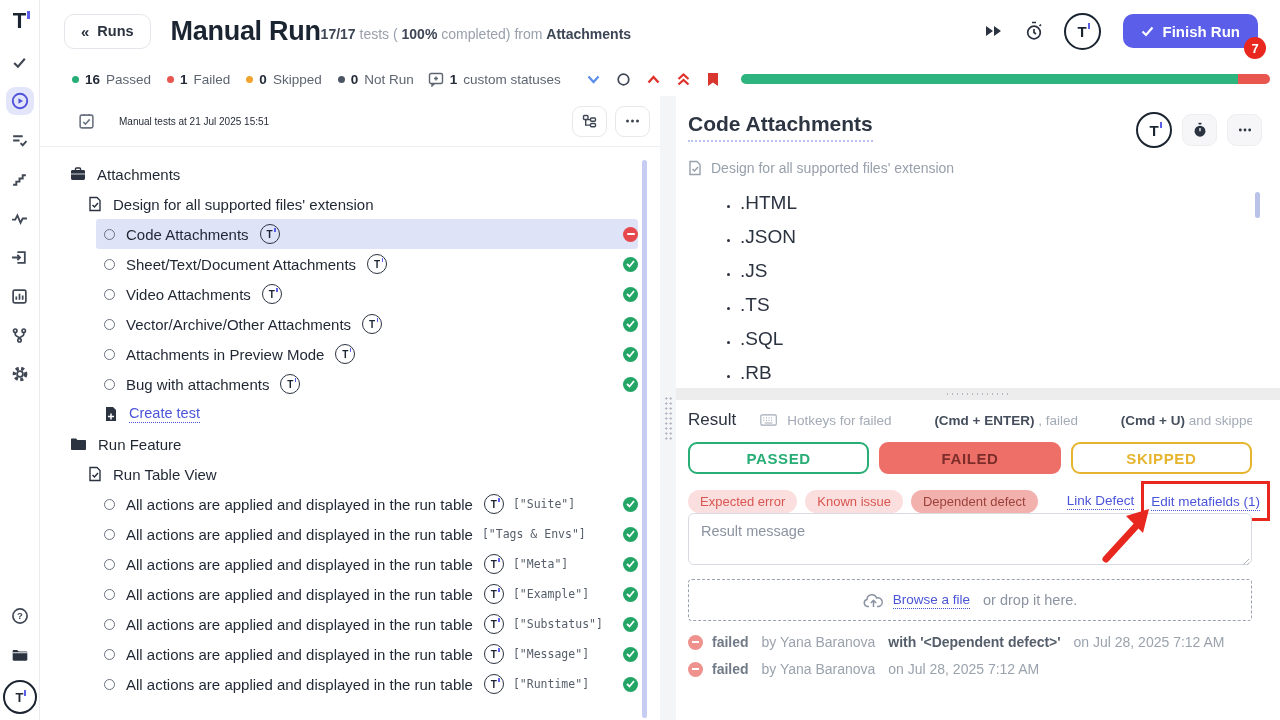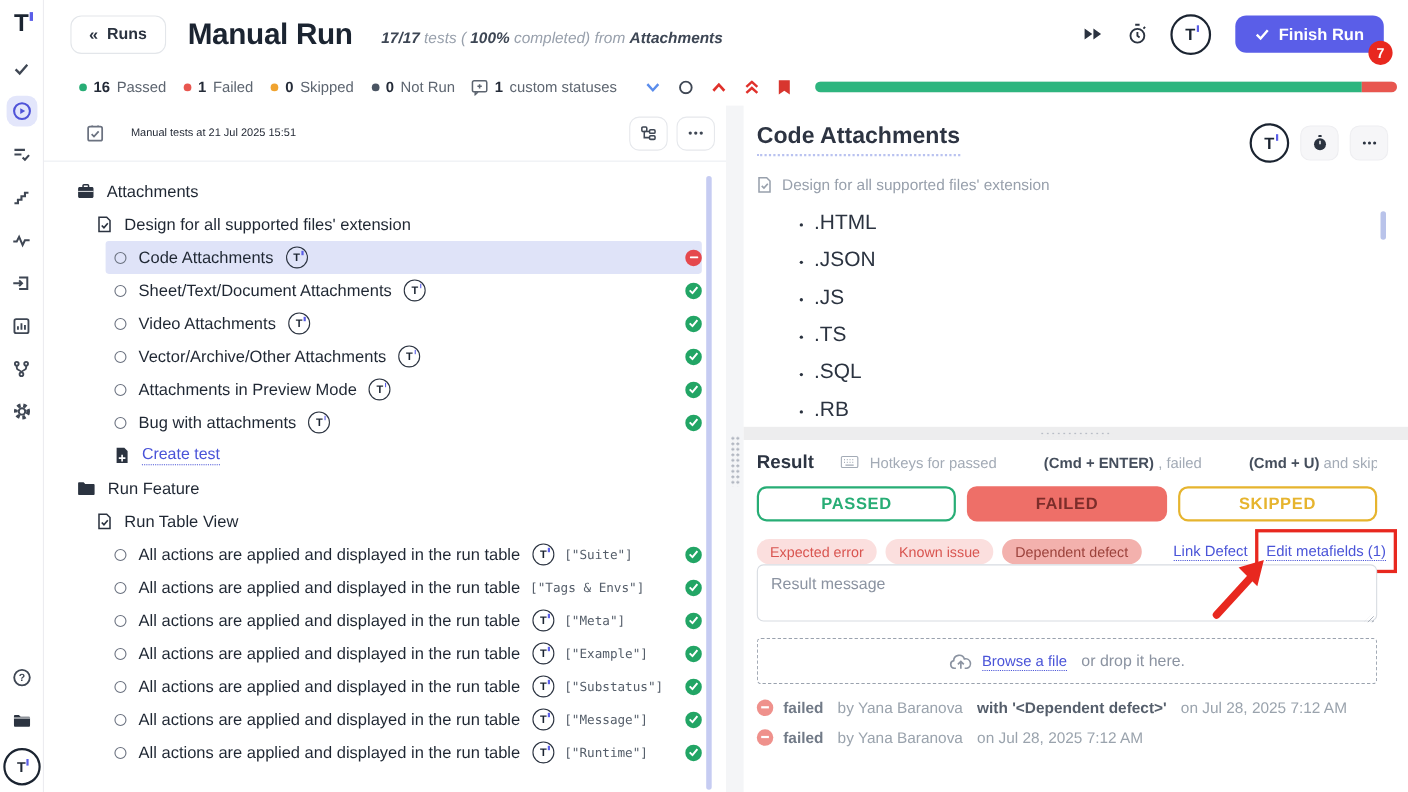--- a/index.html
+++ b/index.html
@@ -22,21 +22,21 @@
   .avatar-circ i{font-style:normal;position:relative;}
   .avatar-circ i::after,.tlogo-circ i::after{content:"";position:absolute;right:-3px;top:0;width:2px;height:6px;background:#5a5ee8;}
 
   
   .topbar{position:absolute;left:40px;right:0;top:0;height:62px;display:flex;align-items:center;
           padding:0 22px 0 24px;box-sizing:border-box;}
   .back-btn{display:flex;align-items:center;gap:8px;border:1px solid #e3e6ea;border-radius:10px;background:#fff;
             padding:8px 16px;font-size:14.5px;font-weight:600;color:#2b3340;cursor:pointer;font-family:inherit;}
   .back-btn .chev{font-size:15px;color:#2b3340;}
   .page-title{margin-left:20px;font-size:27px;font-weight:800;color:#1b2431;letter-spacing:-.3px;}
-  .subtitle{margin-left:26px;font-size:14px;color:#98a0ac;white-space:pre;margin-top:6px;font-style:italic;}
+  .subtitle{margin-left:0;font-size:14px;color:#98a0ac;white-space:pre;margin-top:6px;}
   .subtitle b{color:#3d4654;font-weight:700;}
   .top-icons{margin-left:auto;display:flex;align-items:center;gap:20px;}
   .ffwd{display:flex;gap:1px;}
   .tlogo-circ{width:33px;height:33px;border-radius:50%;border:2.5px solid #1b2431;display:flex;align-items:center;
           justify-content:center;font-weight:900;font-size:15px;color:#1b2431;}
   .tlogo-circ i{font-style:normal;position:relative;}
   .finish-wrap{position:relative;margin-left:2px;}
   .finish-btn{display:flex;align-items:center;gap:9px;background:#5a5ee8;color:#fff;border:none;border-radius:10px;
           height:34px;padding:0 18px;font-size:15px;font-weight:700;cursor:pointer;font-family:inherit;}
   .finish-badge{position:absolute;right:-8px;bottom:-11px;width:22px;height:22px;border-radius:50%;background:#e8281f;
@@ -109,21 +109,21 @@
   .ext-list{margin:10px 0 0;padding-left:64px;}
   .ext-list li{line-height:34px;font-size:19px;color:#2b3340;}
   .ext-list li::marker{font-size:11px;color:#2b3340;}
   .d-vscroll{position:absolute;right:20px;top:96px;width:5px;height:26px;border-radius:3px;background:#b9c3ea;}
   .hsplit{height:12px;background:#ededee;display:flex;align-items:center;justify-content:center;cursor:row-resize;}
   .hsplit .dots{width:66px;height:5px;background-image:radial-gradient(#b3b8c2 1px,transparent 1.1px);
         background-size:5px 4px;}
 
   .result{padding:10px 28px 0 12px;}
   .res-headrow{display:flex;align-items:center;gap:10px;white-space:pre;overflow:hidden;}
-  .res-title{font-size:17px;font-weight:700;color:#2c3442;margin-right:14px;}
+  .res-title{font-size:17px;font-weight:400;color:#2c3442;margin-right:14px;}
   .hotkeys{font-size:13.5px;color:#a3abb6;white-space:pre;overflow:hidden;text-overflow:ellipsis;display:flex;align-items:center;}
   .hotkeys b{color:#454e5c;font-weight:700;margin-left:39px;}
   .res-btns{display:flex;gap:10px;margin-top:12px;}
   .res-btn{flex:1;height:32px;border-radius:9px;font-size:15px;font-weight:600;letter-spacing:.6px;cursor:pointer;
         font-family:inherit;display:flex;align-items:center;justify-content:center;box-sizing:border-box;background:#fff;}
   .res-pass{border:2px solid #27ad75;color:#27ad75;}
   .res-fail{border:2px solid #ee6f68;background:#ee6f68;color:#7c2d2a;}
   .res-skip{border:2px solid #e6b42e;color:#e6b42e;}
   .tagrow{display:flex;align-items:center;gap:8px;margin-top:15px;}
   .tag{padding:4px 12px;border-radius:13px;font-size:13px;background:#fbdfde;color:#d95550;cursor:pointer;}
@@ -660,21 +660,21 @@
         <div class="dots"></div>
       </div>
 
     <div class="result">
       <div class="res-headrow">
         <span class="res-title">Result</span>
         <svg width="20" height="14" viewBox="0 0 20 14" fill="none" stroke="#a3abb6" stroke-width="1.3">
             <rect x="1" y="1" width="18" height="12" rx="1.5"></rect>
             <path d="M4 4.5h1M7 4.5h1M10 4.5h1M13 4.5h1M16 4.5h0M4 7.5h1M7 7.5h1M10 7.5h1M13 7.5h1M5.5 10.5h9"></path>
           </svg>
-        <span class="hotkeys"><span>Hotkeys for passed </span><b>(Cmd + ENTER)</b><span> , failed </span><b>(Cmd + U)</b><span> and skipped </span><b>(C...</b></span>
+        <span class="hotkeys"><span>Hotkeys for failed </span><b>(Cmd + ENTER)</b><span> , failed </span><b>(Cmd + U)</b><span> and skipped </span><b>(C...</b></span>
       </div>
       <div class="res-btns">
         <button class="res-btn res-pass">PASSED</button>
         <button class="res-btn res-fail">FAILED</button>
         <button class="res-btn res-skip">SKIPPED</button>
       </div>
       <div class="tagrow">
         <span style="display:flex;gap:8px;">
 
         <span class="tag">Expected error</span>

